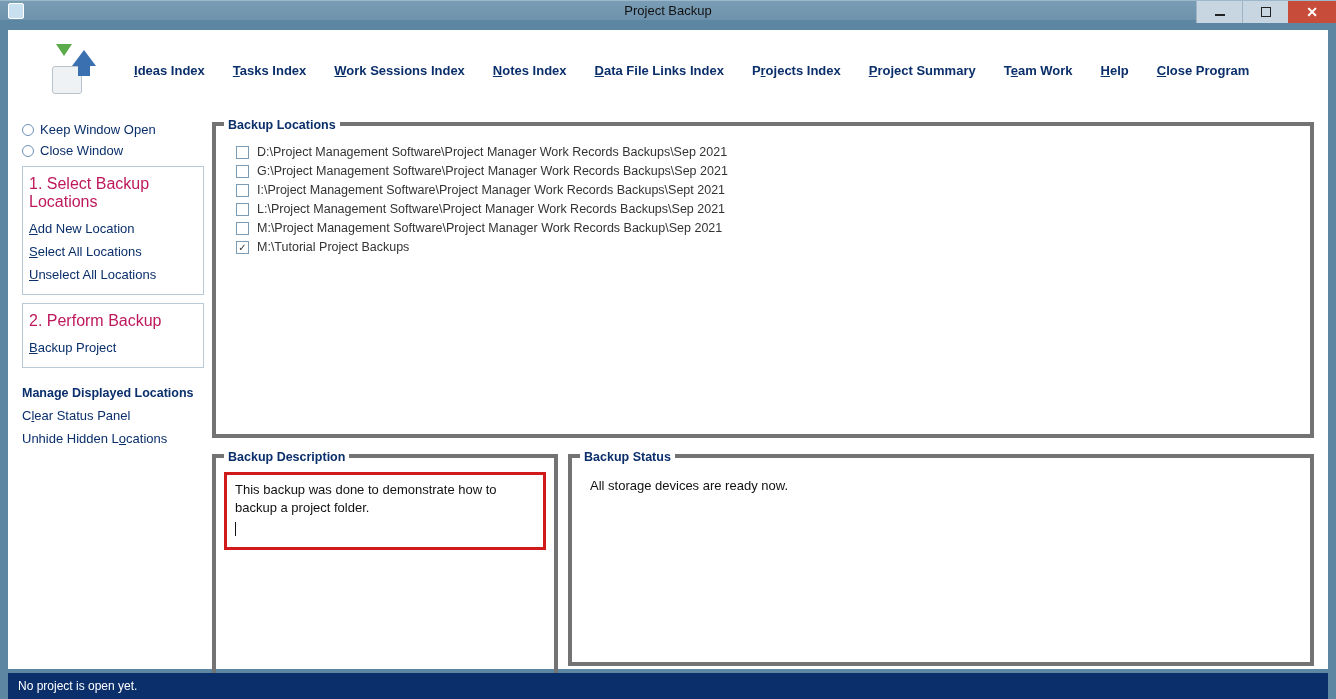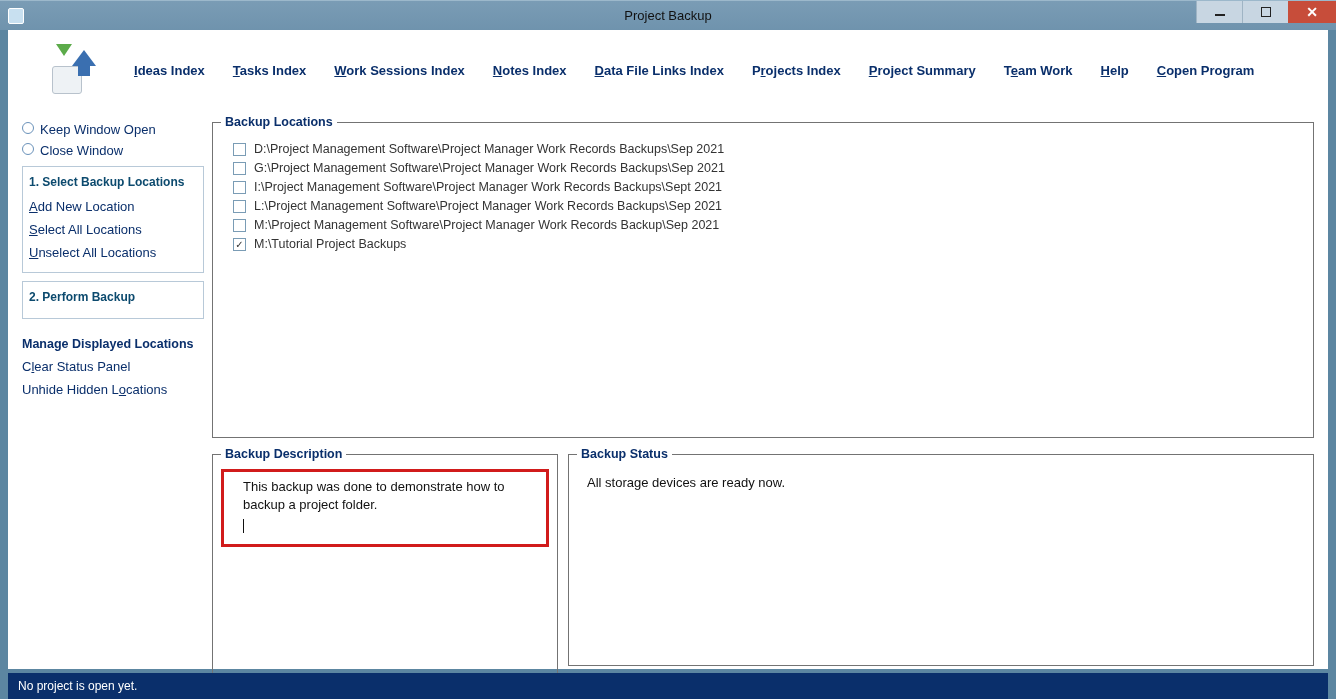--- a/index.html
+++ b/index.html
@@ -7,21 +7,21 @@
       font-family: "Segoe UI", Tahoma, sans-serif;
       font-size: 12px;
       background: #5c86a1;
       width: 1336px;
       height: 699px;
       overflow: hidden;
       position: relative;
     }
     
     .titlebar {
-      height: 30px;
+      height: 20px;
       background: linear-gradient(#7a9cb5, #6f93ad);
       display: flex;
       align-items: center;
       position: relative;
       border-top: 1px solid #9cb8cb;
     }
     .titlebar .app-icon {
       width: 16px; height: 16px;
       margin-left: 8px;
       background: #c8e0f0;
@@ -105,42 +105,42 @@
     }
     .menu-link .ul { text-decoration: underline; }
 
     
     .sidebar {
       position: absolute;
       top: 92px; left: 14px;
       width: 182px;
     }
     .radio-row {
-      display: flex; gap: 6px;
+      display: flex; align-items: center; gap: 6px;
       margin-bottom: 6px;
       color: #0a2f6b;
       font-size: 13px;
       cursor: pointer;
     }
     .radio-dot {
       width: 12px; height: 12px;
       border-radius: 50%;
       border: 1px solid #6a92ba;
       display: inline-block;
       position: relative;
     }
     .side-group {
       border: 1px solid #b8c9d8;
       padding: 8px 6px;
       margin-top: 8px;
     }
     .side-title {
-      color: #0c4a6e;
-      font-size: 12px;
-      font-weight: bold;
+      color: #be185d;
+      font-size: 16px;
+      font-weight: normal;
       margin-bottom: 6px;
     }
     .side-link {
       display: block;
       color: #0a2f6b;
       font-size: 13px;
       padding: 4px 0;
       cursor: pointer;
     }
     .side-link .ul { text-decoration: underline; }
@@ -148,21 +148,21 @@
       color: #0a2f6b;
       font-size: 12.5px;
       font-weight: bold;
       margin-top: 18px;
       margin-bottom: 4px;
     }
 
     
     .group {
       position: absolute;
-      border: 1px solid #737373;
+      border: 4px solid #737373;
       padding: 14px 10px 10px 10px;
     }
     .group .legend {
       position: absolute;
       top: -8px; left: 8px;
       background: #fff;
       padding: 0 4px;
       color: #0a2f6b;
       font-size: 12.5px;
       font-weight: bold;
@@ -187,21 +187,21 @@
       font-size: 10px;
       color: #333;
     }
 
     
     .desc-highlight {
       position: absolute;
       top: 14px; left: 8px; right: 8px;
       height: 78px;
       border: 3px solid #d11b1b;
-      padding: 6px 19px;
+      padding: 6px 8px;
       color: #111;
       font-size: 13px;
       line-height: 1.35;
     }
     .desc-highlight .cursor-bar {
       display: block;
       width: 1px; height: 14px;
       background: #111;
       margin-top: 6px;
     }
@@ -254,21 +254,21 @@
     </div>
     <a class="menu-link"><span class="ul">I</span><span>deas Index</span></a>
     <a class="menu-link"><span class="ul">T</span><span>asks Index</span></a>
     <a class="menu-link"><span class="ul">W</span><span>ork Sessions Index</span></a>
     <a class="menu-link"><span class="ul">N</span><span>otes Index</span></a>
     <a class="menu-link"><span class="ul">D</span><span>ata File Links Index</span></a>
     <a class="menu-link"><span>P</span><span class="ul">r</span><span>ojects Index</span></a>
     <a class="menu-link"><span class="ul">P</span><span>roject Summary</span></a>
     <a class="menu-link"><span>T</span><span class="ul">e</span><span>am Work</span></a>
     <a class="menu-link"><span class="ul">H</span><span>elp</span></a>
-    <a class="menu-link"><span class="ul">C</span><span>open Program</span></a>
+    <a class="menu-link"><span class="ul">C</span><span>lose Program</span></a>
   </div>
 
   <div class="sidebar">
     <div class="radio-row">
       <span class="radio-dot"></span>
       <span><span class="ul">K</span><span>eep Window Open</span></span>
     </div>
     <div class="radio-row">
       <span class="radio-dot"></span>
       <span><span>Cl</span><span class="ul">o</span><span>se Window</span></span>
@@ -276,20 +276,21 @@
 
     <div class="side-group">
       <div class="side-title">1. Select Backup Locations</div>
       <a class="side-link"><span class="ul">A</span><span>dd New Location</span></a>
       <a class="side-link"><span class="ul">S</span><span>elect All Locations</span></a>
       <a class="side-link"><span class="ul">U</span><span>nselect All Locations</span></a>
     </div>
 
     <div class="side-group">
       <div class="side-title">2. Perform Backup</div>
+      <a class="side-link"><span class="ul">B</span><span>ackup Project</span></a>
     </div>
 
     <div class="side-section-heading">Manage Displayed Locations</div>
     <a class="side-link"><span>C</span><span class="ul">l</span><span>ear Status Panel</span></a>
     <a class="side-link"><span>Unhide Hidden L</span><span class="ul">o</span><span>cations</span></a>
   </div>
 
   <div class="group locations">
     <div class="legend">Backup Locations</div>
     <div id="locations-list">

